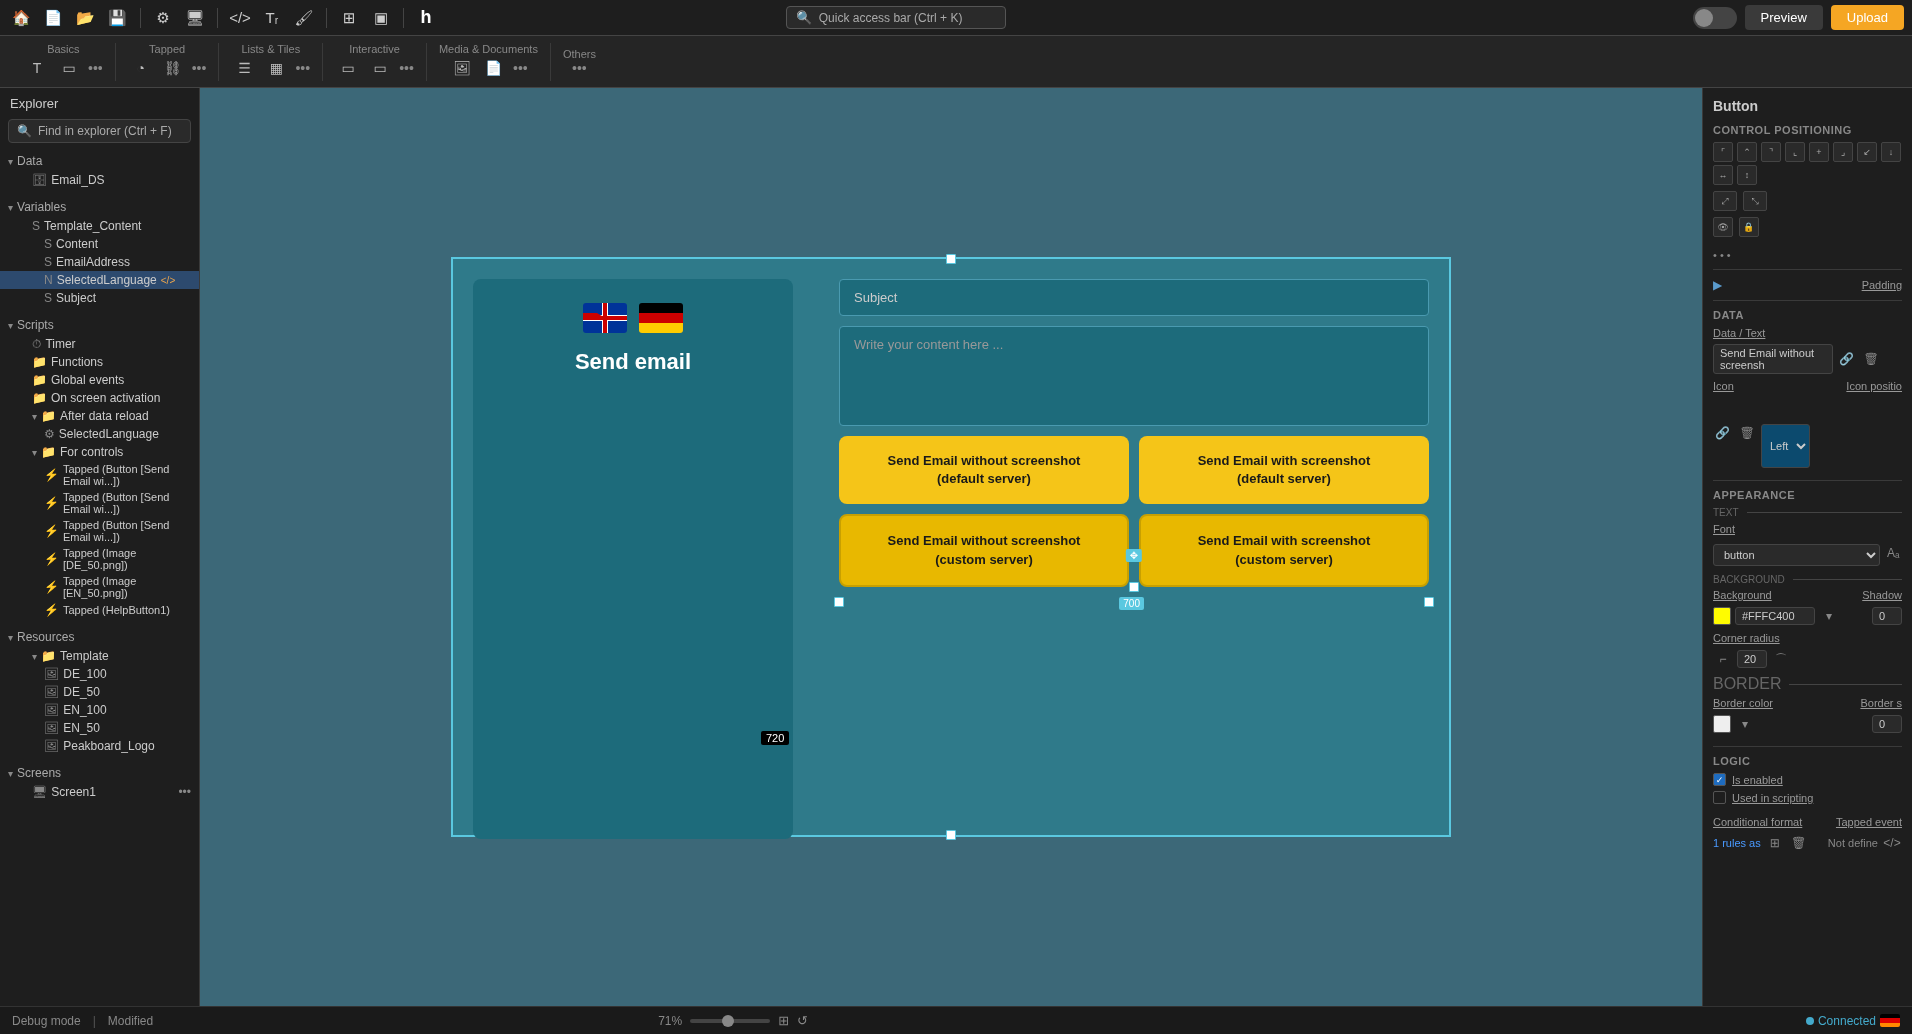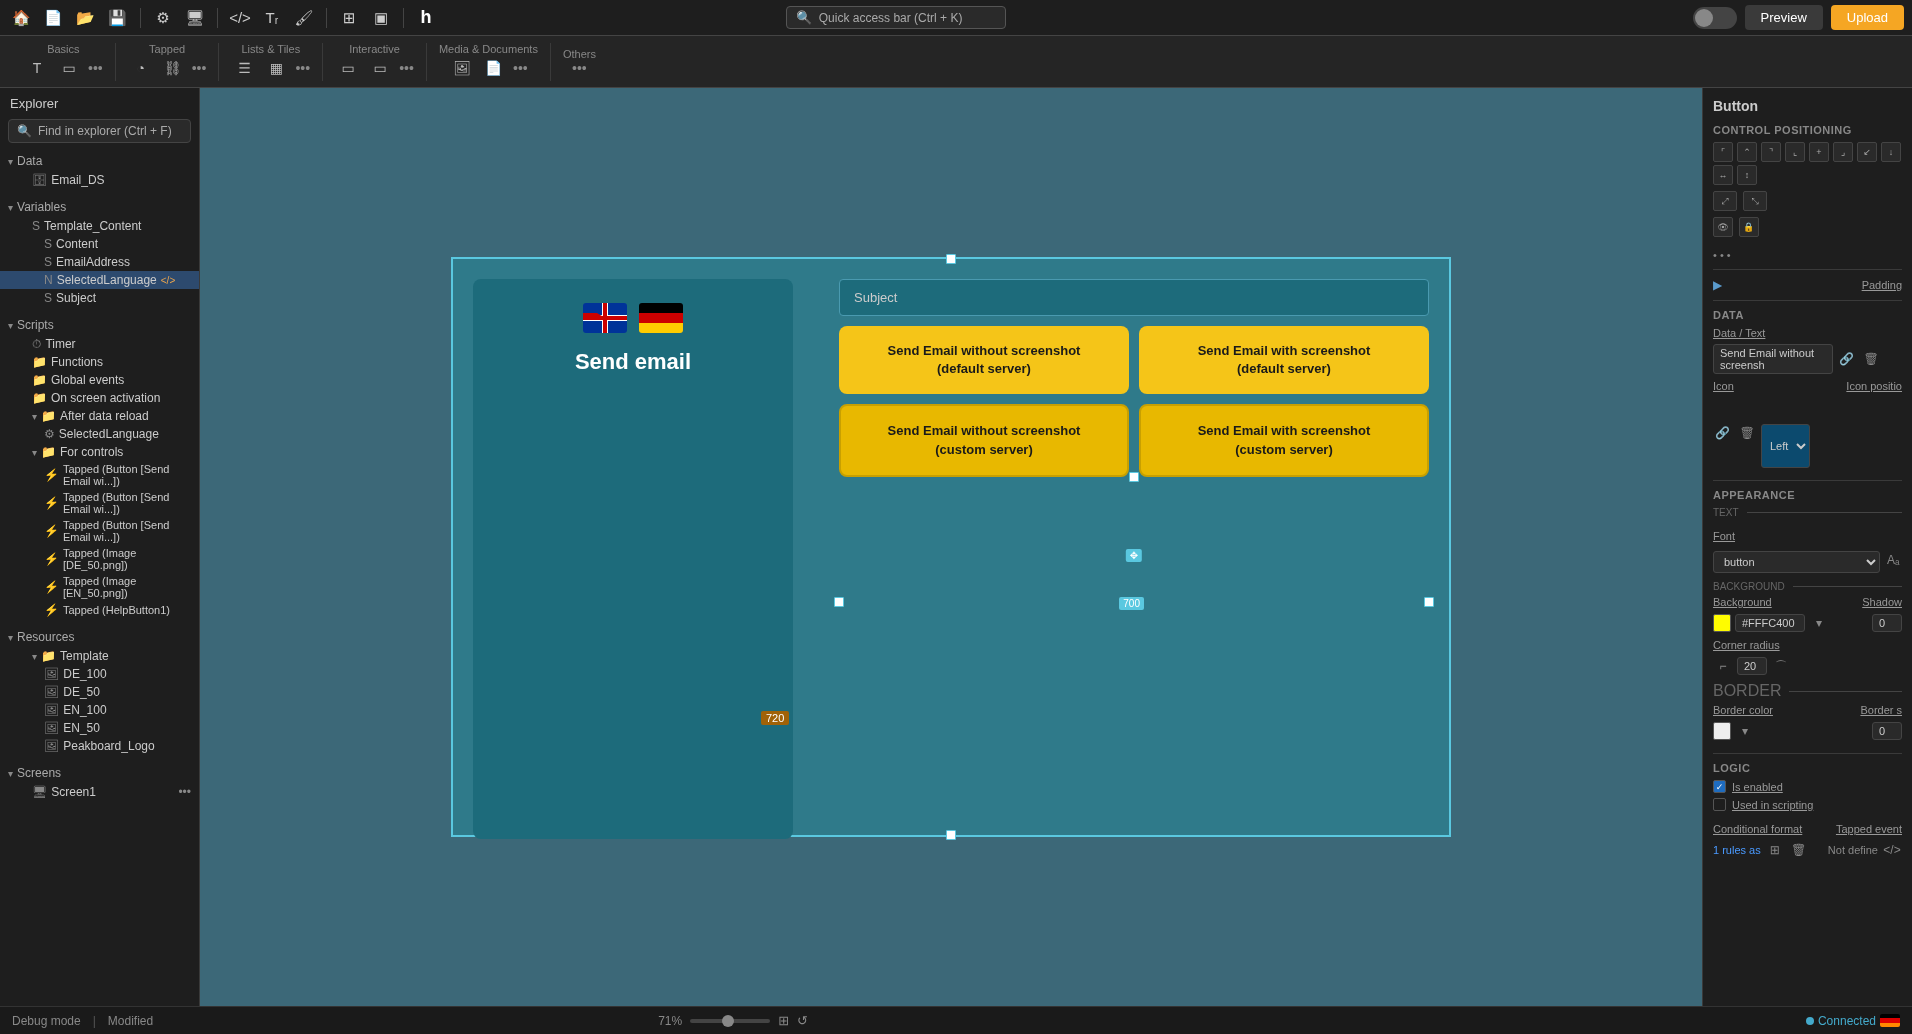--- a/index.html
+++ b/index.html
@@ -454,29 +454,32 @@
           <div style="width:44px;height:30px;border-radius:3px;overflow:hidden;display:flex;flex-direction:column;">
             <div style="flex:1;background:#000;"></div>
             <div style="flex:1;background:#CC0000;"></div>
             <div style="flex:1;background:#FFCC00;"></div>
           </div>
         </div>
         <div class="email-title">Send email</div>
 
       </div>
 
-      <div style="position:absolute;left:308px;top:452px;background:#a16207;color:#fff;font-size:11px;padding:1px 5px;border-radius:2px;">720</div>
+      <div style="position:absolute;left:308px;top:472px;background:#000000;color:#fff;font-size:11px;padding:1px 5px;border-radius:2px;">720</div>
 
       <div class="email-form">
 
 
         <div class="email-input">
           <span>Subject</span>
         </div>
 
+        <div class="email-textarea">
+          <span>Write your content here ...</span>
+        </div>
 
         <div style="position:absolute;top:270px;left:50%;transform:translateX(-50%);background:#5ac8e0;color:#fff;font-size:10px;padding:1px 4px;border-radius:2px;">✥</div>
 
         <div class="email-buttons">
           <button class="email-btn">Send Email without screenshot<br>(default server)</button>
           <button class="email-btn">Send Email with screenshot<br>(default server)</button>
           <button class="email-btn custom">Send Email without screenshot<br>(custom server)</button>
           <button class="email-btn custom">Send Email with screenshot<br>(custom server)</button>
         </div>
 
@@ -546,21 +549,21 @@
         <select class="rp-dropdown">
           <option>Left</option>
         </select>
       </div>
     </div>
 
     <hr class="rp-divider">
 
     <div class="rp-section">
       <div class="rp-section-title">Appearance</div>
-      <div style="display:flex;align-items:center;justify-content:space-between;margin-bottom:12px;">
+      <div style="display:flex;align-items:center;justify-content:space-between;margin-bottom:5px;">
         <span style="font-size:10px;color:#666;">TEXT</span>
         <div style="flex:1;height:1px;background:#444;margin-left:8px;"></div>
       </div>
       <div class="rp-row">
         <span class="rp-label">Font</span>
       </div>
       <div style="display:flex;align-items:center;gap:4px;margin-bottom:8px;">
         <select class="font-dropdown">
           <option>button</option>
         </select>
@@ -571,21 +574,21 @@
         <span style="font-size:10px;color:#666;">BACKGROUND</span>
         <div style="flex:1;height:1px;background:#444;margin-left:8px;"></div>
       </div>
 
       <div class="rp-row">
         <span class="rp-label">Background</span>
         <span class="rp-label">Shadow</span>
       </div>
       <div style="display:flex;align-items:center;gap:4px;margin-bottom:6px;">
         <div style="width:18px;height:18px;background:#FFFC00;border:1px solid #555;border-radius:2px;"></div>
-        <div class="rp-input" style="width:70px;">#FFFC400</div>
+        <div class="rp-input" style="width:80px;">#FFFC400</div>
         <button class="icon-btn-sm">▾</button>
         <div class="rp-input" style="width:30px;margin-left:auto;">0</div>
       </div>
 
       <div class="rp-row">
         <span class="rp-label">Corner radius</span>
       </div>
       <div style="display:flex;align-items:center;gap:4px;margin-bottom:6px;">
         <button class="icon-btn-sm">⌐</button>
         <div class="rp-input" style="width:30px;">20</div>

